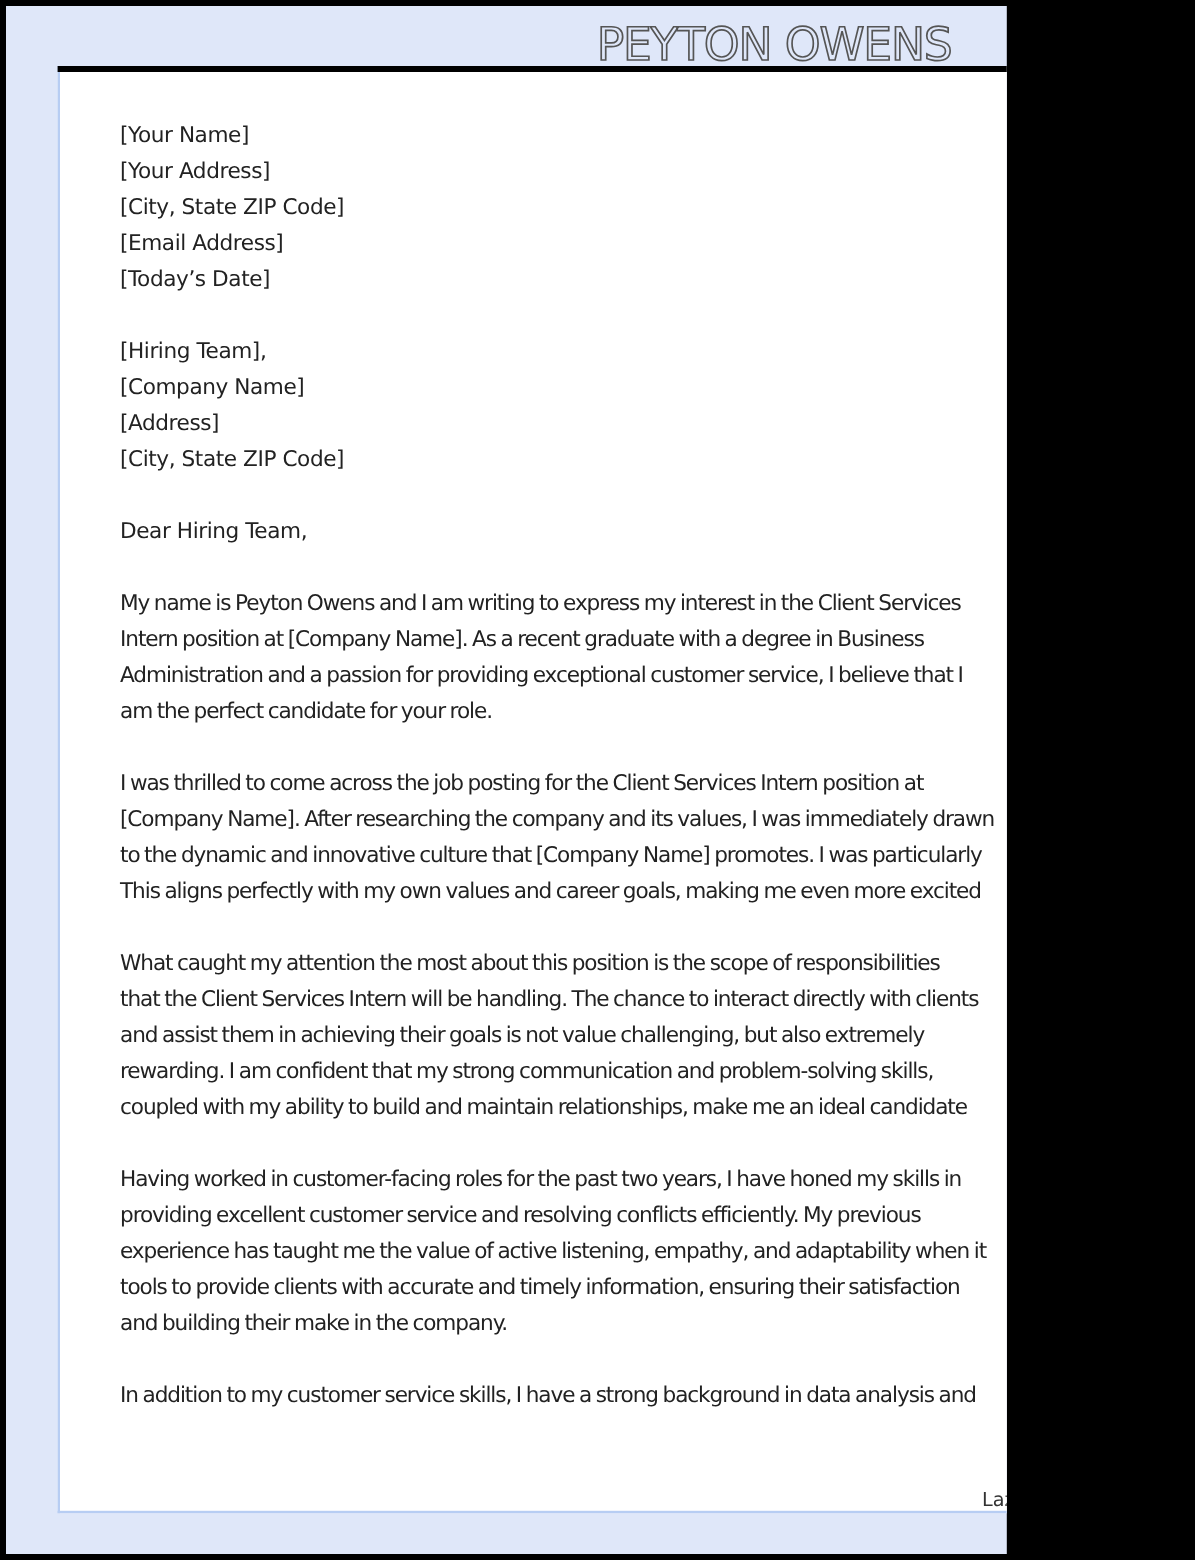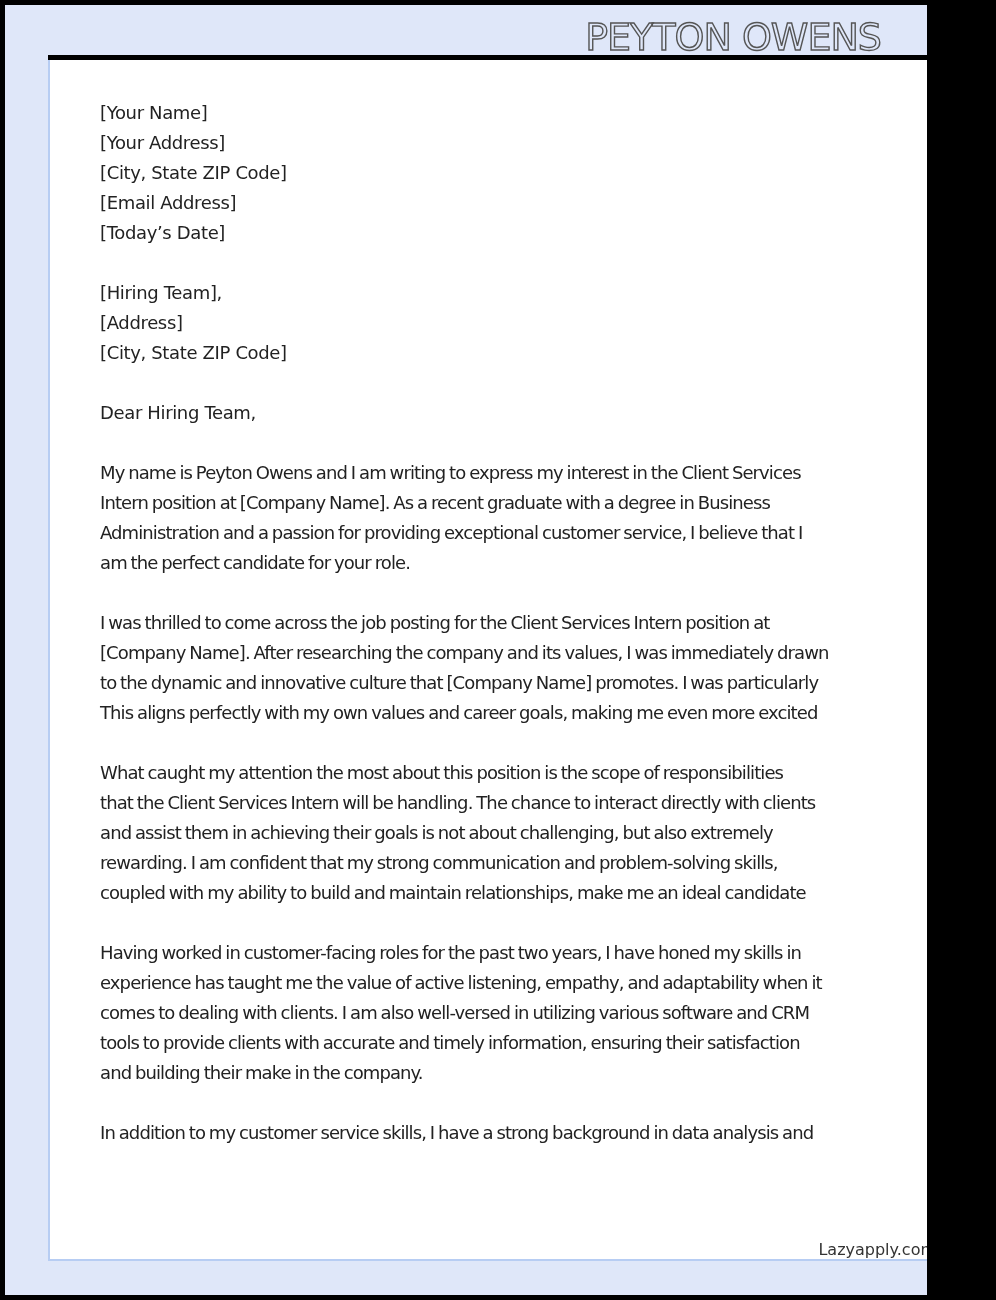--- a/index.html
+++ b/index.html
@@ -5,21 +5,21 @@
     * { box-sizing: border-box; margin: 0; padding: 0; }
     html, body { width: 996px; height: 1300px; overflow: hidden; }
     body {
       background: #000;
       font-family: "DejaVu Sans", sans-serif;
       position: relative;
     }
     .page {
       position: absolute;
       left: 5px; top: 5px;
-      width: 922px; height: 1290px;
+      width: 834px; height: 1290px;
       background: #dfe7f9;
       overflow: hidden;
     }
     .header-name {
       position: absolute;
       right: 46px;
       top: 12px;
       font-family: "DejaVu Sans", sans-serif;
       font-size: 38px;
       font-weight: normal;
@@ -86,20 +86,21 @@
     <div class="block">
       <span class="line">[Your Name]</span>
       <span class="line">[Your Address]</span>
       <span class="line">[City, State ZIP Code]</span>
       <span class="line">[Email Address]</span>
       <span class="line">[Today’s Date]</span>
     </div>
 
     <div class="block">
       <span class="line">[Hiring Team],</span>
+      <span class="line">[Company Name]</span>
       <span class="line">[Address]</span>
       <span class="line">[City, State ZIP Code]</span>
     </div>
 
     <div class="block">
       <span class="line">Dear Hiring Team,</span>
     </div>
 
     <p class="condensed">
       <span class="line">My name is Peyton Owens and I am writing to express my interest in the Client Services</span>
@@ -111,29 +112,29 @@
     <p class="condensed">
       <span class="line">I was thrilled to come across the job posting for the Client Services Intern position at</span>
       <span class="line">[Company Name]. After researching the company and its values, I was immediately drawn</span>
       <span class="line">to the dynamic and innovative culture that [Company Name] promotes. I was particularly</span>
       <span class="line">This aligns perfectly with my own values and career goals, making me even more excited</span>
     </p>
 
     <p class="condensed">
       <span class="line">What caught my attention the most about this position is the scope of responsibilities</span>
       <span class="line">that the Client Services Intern will be handling. The chance to interact directly with clients</span>
-      <span class="line">and assist them in achieving their goals is not about challenging, but also extremely</span>
+      <span class="line">and assist them in achieving their goals is not value challenging, but also extremely</span>
       <span class="line">rewarding. I am confident that my strong communication and problem-solving skills,</span>
       <span class="line">coupled with my ability to build and maintain relationships, make me an ideal candidate</span>
     </p>
 
     <p class="condensed">
       <span class="line">Having worked in customer-facing roles for the past two years, I have honed my skills in</span>
+      <span class="line">providing excellent customer service and resolving conflicts efficiently. My previous</span>
       <span class="line">experience has taught me the value of active listening, empathy, and adaptability when it</span>
-      <span class="line">comes to dealing with clients. I am also well-versed in utilizing various software and CRM</span>
       <span class="line">tools to provide clients with accurate and timely information, ensuring their satisfaction</span>
       <span class="line">and building their make in the company.</span>
     </p>
 
     <p class="condensed">
       <span class="line">In addition to my customer service skills, I have a strong background in data analysis and</span>
     </p>
   </div>
 </div>
 

